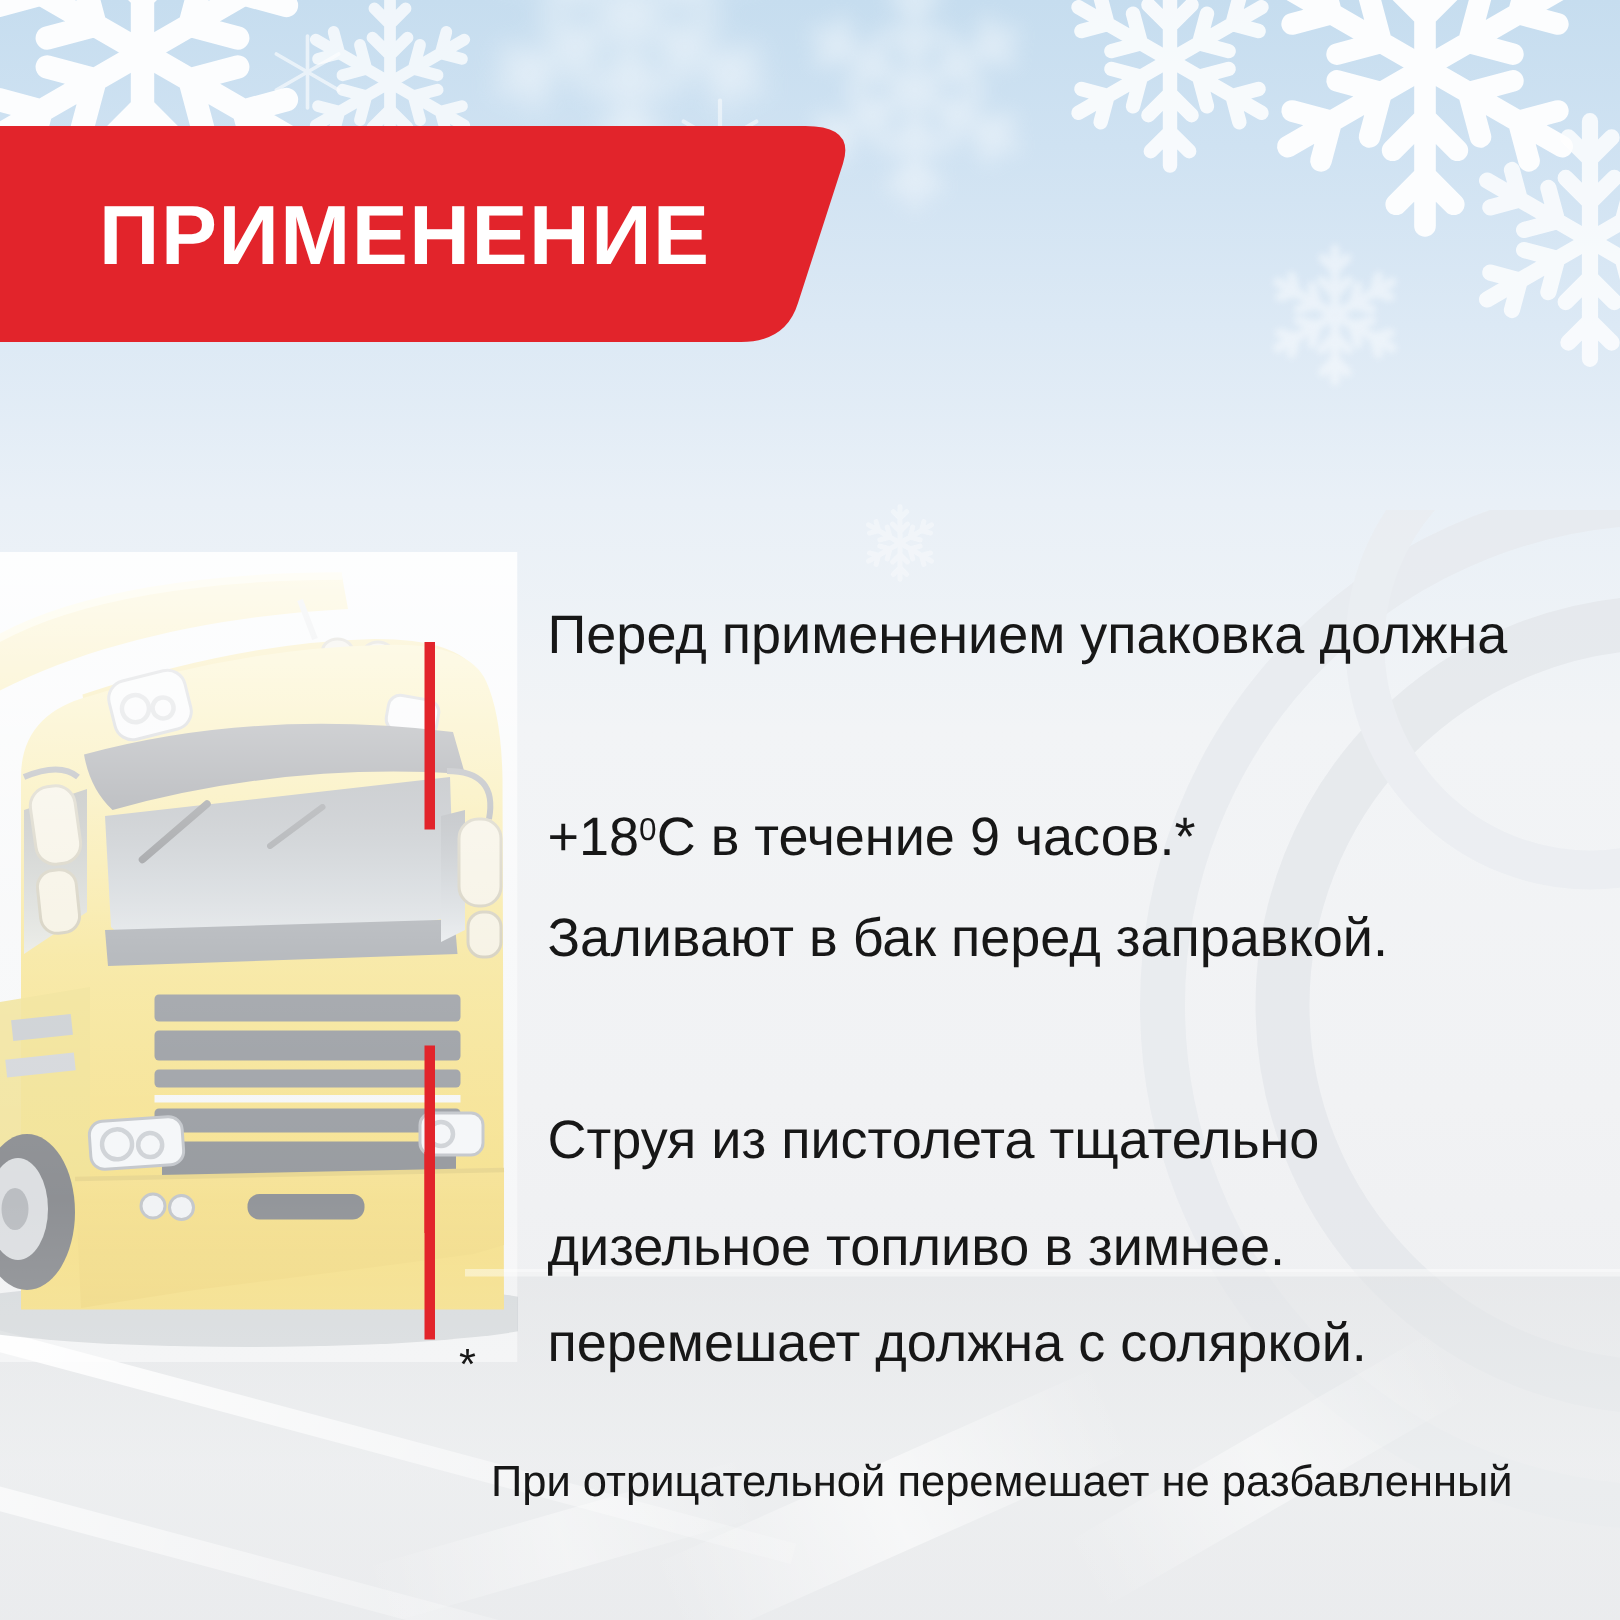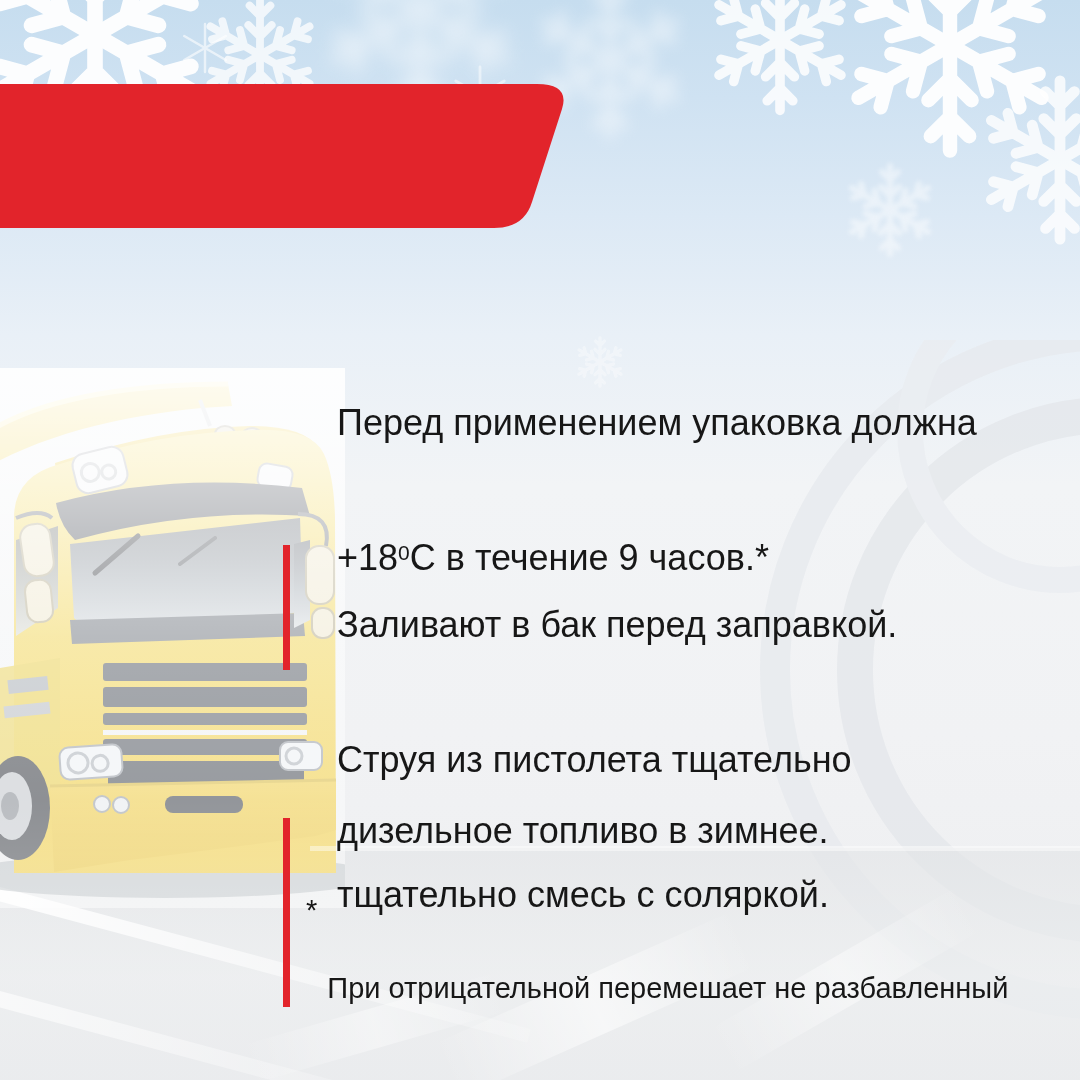--- a/index.html
+++ b/index.html
@@ -39,21 +39,21 @@
   .streak.k3{left:240px;top:1008px;width:270px;height:40px;transform:rotate(-16deg);opacity:.5;}
   .truck-svg{position:absolute;left:0;top:368px;}
   
   .banner{position:absolute;left:0;top:84px;width:580px;height:144px;}
   .banner-shape{fill:var(--accent-red);}
   .banner-title{
     position:absolute;left:66px;top:0;height:144px;display:flex;align-items:center;
     color:#ffffff;font-size:56px;font-weight:bold;letter-spacing:1px;white-space:pre;
   }
   
-  .item{position:absolute;left:283px;display:flex;align-items:flex-end;}
+  .item{position:absolute;left:283px;display:flex;align-items:center;gap:28px;}
   .item .bar{width:7px;height:125px;background:var(--accent-red);flex:0 0 auto;}
   .item .lines{margin-left:47px;color:var(--text-dark);font-size:36px;line-height:45px;white-space:pre;}
   .item.i1{top:310px;}
   .item.i2{top:512px;}
   .item.i3{top:718px;}
   .temp-sup{font-size:21px;vertical-align:10px;line-height:0;}
   
   .footnote{position:absolute;left:306px;top:891px;display:flex;color:var(--text-dark);}
   .footnote .marker{font-size:29px;line-height:39px;margin-right:10px;}
   .footnote .lines{font-size:29px;line-height:39px;white-space:pre;}
@@ -221,36 +221,37 @@
 
   <rect x="0" y="0" width="345" height="540" fill="url(#fadeG)"></rect>
 </svg>
 
 <div class="horizon"></div>
 
 <div class="banner">
   <svg width="580" height="144" viewBox="0 0 580 144">
     <path class="banner-shape" d="M0,0 L537,0 Q570,0 562,25 L532,118 Q524,144 494,144 L0,144 Z"></path>
   </svg>
+  <div class="banner-title">ПРИМЕНЕНИЕ</div>
 </div>
 
 <div class="item i1">
   <div class="bar"></div>
   <div class="lines">
     <div>Перед применением упаковка должна</div>
     <div><span>+18</span><span class="temp-sup">0</span><span>С в течение 9 часов.*</span></div>
   </div>
 </div>
 
 <div class="item i2">
   <div class="bar"></div>
   <div class="lines">
     <div>Заливают в бак перед заправкой.</div>
     <div>Струя из пистолета тщательно</div>
-    <div>тщательно смесь с соляркой.</div>
+    <div>перемешает должна с соляркой.</div>
   </div>
 </div>
 
 <div class="item i3">
   <div class="bar"></div>
   <div class="lines">
     <div>дизельное топливо в зимнее.</div>
   </div>
 </div>
 

